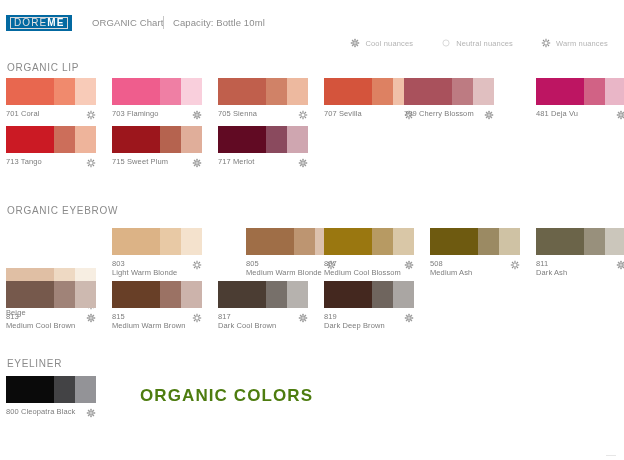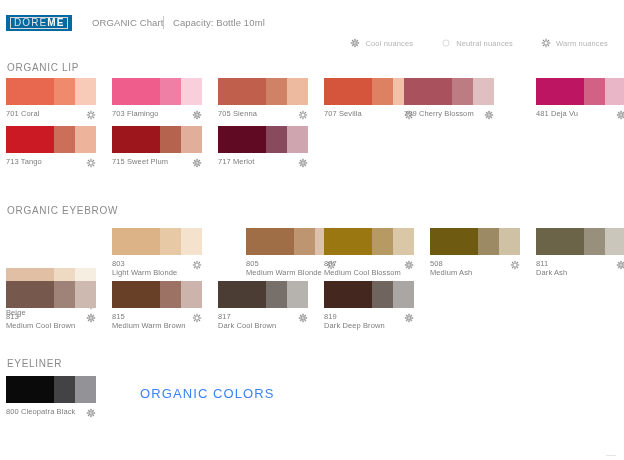--- a/index.html
+++ b/index.html
@@ -63,22 +63,22 @@
   }
   .cap-txt{font-size:7.5px;line-height:9px;color:#7d7d7d;letter-spacing:.1px;}
   .cap-txt .code{display:block;}
   .cap-txt .nm{display:block;}
   .cap .ico{margin-top:1px;}
   
   .cap.oneline .cap-txt{white-space:nowrap;}
   
   .organic-colors{
     position:absolute;left:140px;top:386px;
-    font-size:13px;font-weight:400;letter-spacing:1.1px;
-    color:#3b82f6;
+    font-size:17px;font-weight:700;letter-spacing:1.1px;
+    color:#4d7c0f;
   }
   .footer-mark{
     position:absolute;right:8px;bottom:4px;
     width:10px;height:1px;background:#e6e6e6;
   }
 </style>
 </head>
 <body>
 
 <div class="header">

